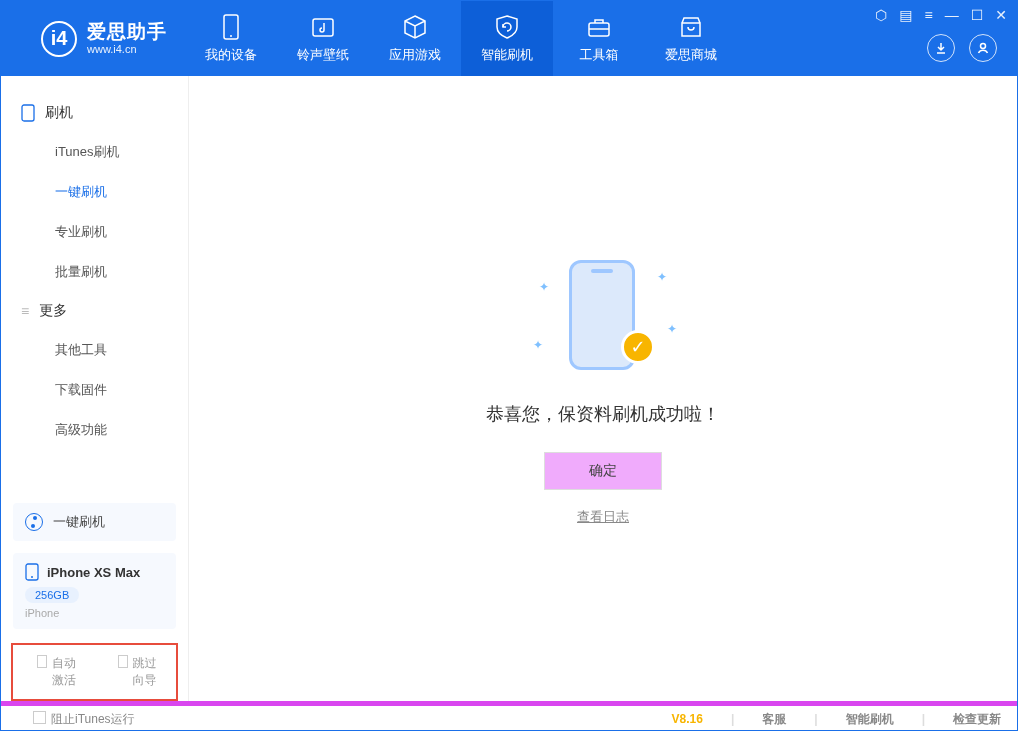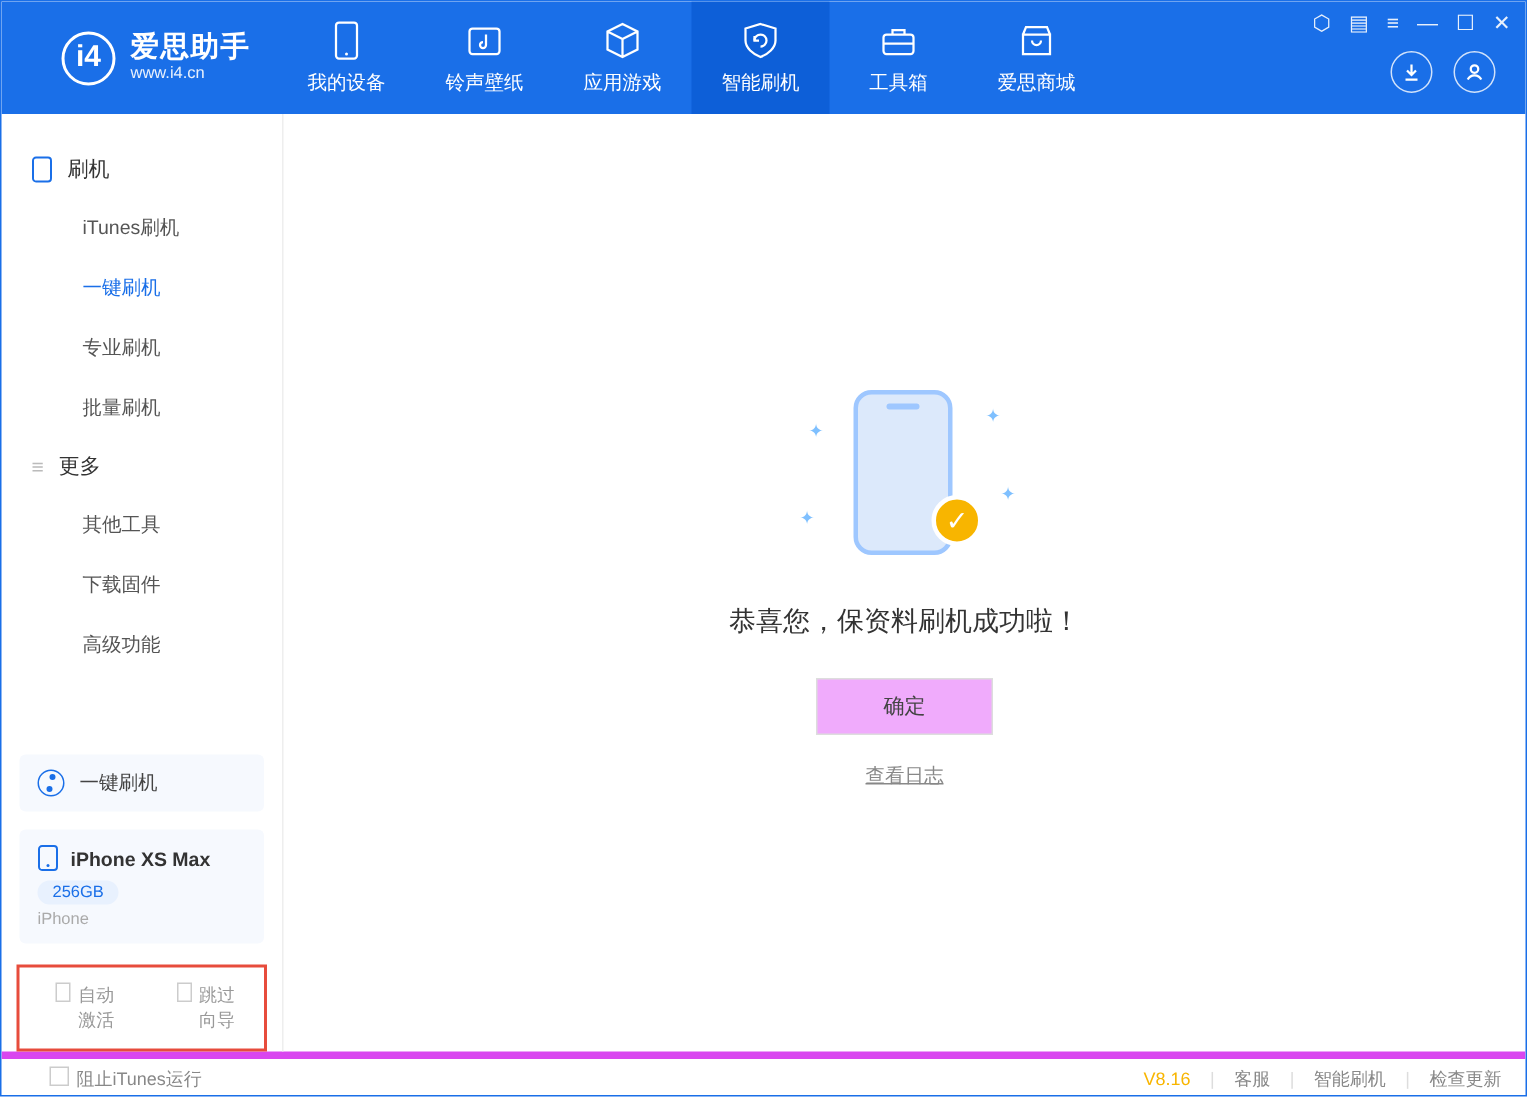--- a/index.html
+++ b/index.html
@@ -47,21 +47,21 @@
 .phone::before { content:""; position:absolute; top:6px; left:50%; transform:translateX(-50%); width:22px; height:4px; background:#9ec7ff; border-radius:3px; }
 .badge-ok { position:absolute; right:18px; bottom:18px; width:34px; height:34px; background:#f8b500; border-radius:50%; border:3px solid #fff; display:flex; align-items:center; justify-content:center; color:#fff; font-size:18px; }
 .spark { position:absolute; color:#7fc0ff; font-size:12px; }
 .s1 { left:6px; top:28px; } .s2 { left:0; bottom:30px; } .s3 { right:6px; top:18px; } .s4 { right:-4px; bottom:46px; }
 .msg { font-size: 18px; color: #333; margin-bottom: 26px; text-align: center; }
 .btn-ok { border:1px solid #ddd; background:#f0abfc; padding: 9px 44px; font-size:14px; color:#444; cursor:pointer; margin-bottom:18px; }
 .link-log { color:#888; font-size:13px; text-decoration:underline; cursor:pointer; }
 
 .statusbar { height: 31px; border-top:5px solid #d946ef; display:flex; align-items:center; padding: 0 16px; font-size:12px; color:#888; }
 .statusbar .left { display:flex; align-items:center; gap:6px; }
-.statusbar .right { margin-left:auto; display:flex; align-items:center; gap:13px; }
+.statusbar .right { margin-left:auto; display:flex; align-items:center; gap:28px;font-weight:bold; }
 .sep { color:#ddd; }
 .ver { color:#f8b500; }
 .slink { cursor:pointer; }
 </style>
 </head>
 <body>
 
 <div class="header">
   <div class="logo-block">
     <div class="logo-circle">i4</div>

